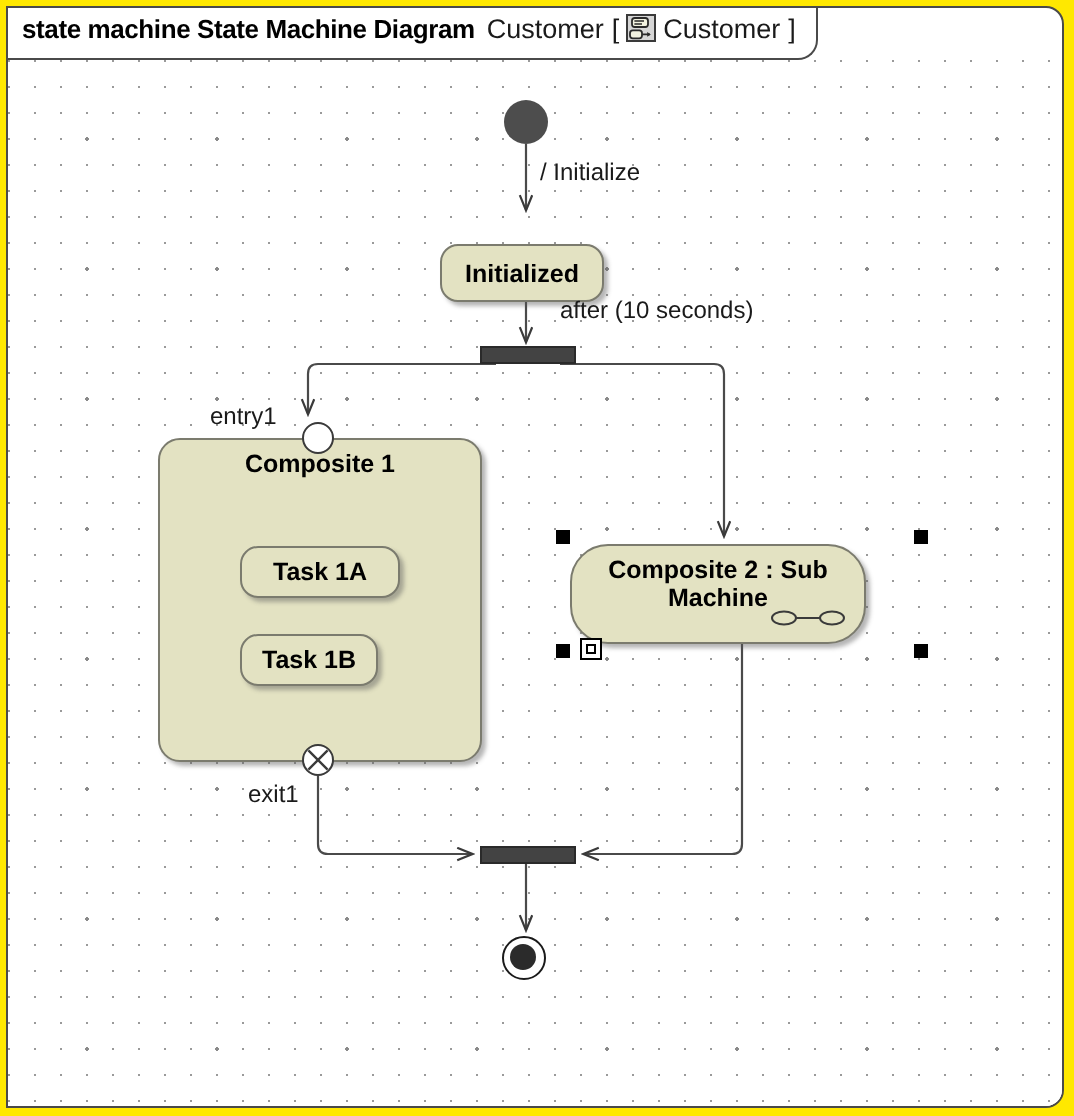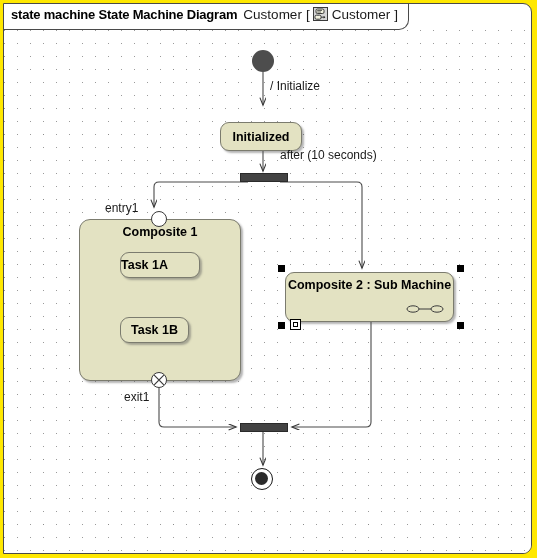--- a/index.html
+++ b/index.html
@@ -128,34 +128,34 @@
     border-radius: 11px;
   }
   #composite1-title {
     position: absolute;
     top: 5px; left: 0; width: 100%;
     font-size: 12.5px; font-weight: bold;
     text-align: center; color: #000;
   }
 
   #state-task1a {
-    left: 116px; top: 248px;
+    left: 116px; top: 269px;
     width: 80px; height: 26px;
-    display: flex; align-items: center; 
+    display: flex; align-items: center; justify-content: center;
   }
   #state-task1b {
     left: 116px; top: 313px;
     width: 69px; height: 26px;
     display: flex; align-items: center; justify-content: center;
   }
 
   #state-composite2 {
     left: 281px; top: 268px;
-    width: 169px; height: 50px;
-    border-radius: 9px;
+    width: 148px; height: 50px;
+    border-radius: 19px;
   }
   #composite2-title {
     position: absolute;
     top: 5px; left: 0; width: 100%;
     font-size: 12.5px; font-weight: bold;
     text-align: center; color: #000;
   }
   #submachine-icon {
     position: absolute;
     right: 9px; bottom: 7px;

